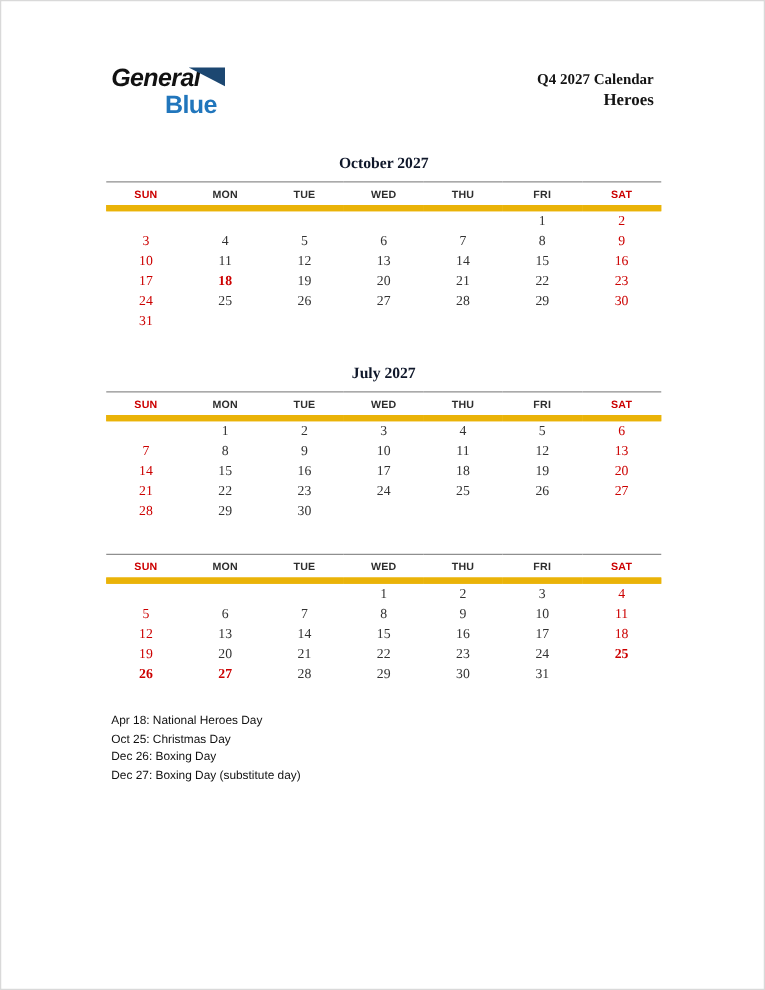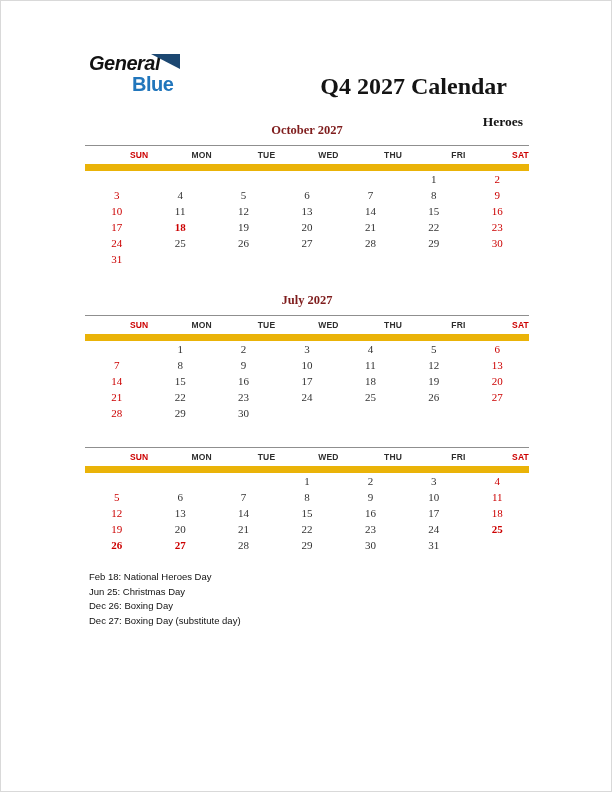--- a/index.html
+++ b/index.html
@@ -23,32 +23,32 @@
   .logo-general{display:block;font-size:20px;color:#121212;letter-spacing:-0.5px;font-style:italic;}
   .logo-blue{display:block;font-size:20px;color:var(--logo-blue);margin:1px 0 0 43px;letter-spacing:-0.5px;}
   .logo-triangle{
     position:absolute;top:1px;left:62px;
     width:0;height:0;
     border-top:15px solid var(--navy);
     border-left:29px solid transparent;
   }
   
   .titles{position:absolute;top:56px;right:88px;text-align:right;color:#141414;}
-  .titles h1{margin:16px;font-size:24px;line-height:1.1;font-weight:bold;}
+  .titles h1{margin:0;font-size:12px;line-height:1.1;font-weight:bold;}
   .titles h2{margin:3px 0 0 0;font-size:13.5px;line-height:1.1;font-weight:bold;}
   
   .months{position:absolute;top:122px;left:84px;width:444px;}
   .month{margin-bottom:26px;}
-  .month-title{text-align:center;font-weight:bold;font-size:12.5px;color:#7f1d1d;margin-bottom:7px;}
+  .month-title{text-align:center;font-weight:bold;font-size:12.5px;color:#0f172a;margin-bottom:7px;}
   table{width:100%;border-collapse:collapse;table-layout:fixed;}
   thead th{
-    border-top:1px solid #8f8f8f;border-bottom:7px solid #eab308;
+    border-top:1px solid #8f8f8f;border-bottom:5px solid #eab308;
     font-family:"Liberation Sans", sans-serif;
     font-size:8.5px;font-weight:bold;color:#2e2e2e;
-    padding:4px 0;text-align:right;letter-spacing:0.2px;
+    padding:4px 0;text-align:center;letter-spacing:0.2px;
   }
   thead th.weekend{color:var(--red);}
   tbody td{
     text-align:center;font-size:11px;color:var(--day);
     padding:2.5px 0;line-height:1;height:11px;
   }
   tbody td.weekend{color:var(--red);}
   tbody td.holiday{color:var(--red);font-weight:bold;}
   
   .holiday-list{
@@ -267,19 +267,19 @@
               <td>30</td>
               <td>31</td>
               <td class="weekend"></td>
             </tr>
           </tbody>
         </table>
       </section>
     </div>
 
   <div class="holiday-list" id="holidays">
-      <div class="holiday-note">Feb 18: National Heroes Day</div>
-      <div class="holiday-note">Jun 25: Christmas Day</div>
+      <div class="holiday-note">Apr 18: National Heroes Day</div>
+      <div class="holiday-note">Oct 25: Christmas Day</div>
       <div class="holiday-note">Dec 26: Boxing Day</div>
       <div class="holiday-note">Dec 27: Boxing Day (substitute day)</div>
     </div>
 
 </div>
 
 </body></html>

